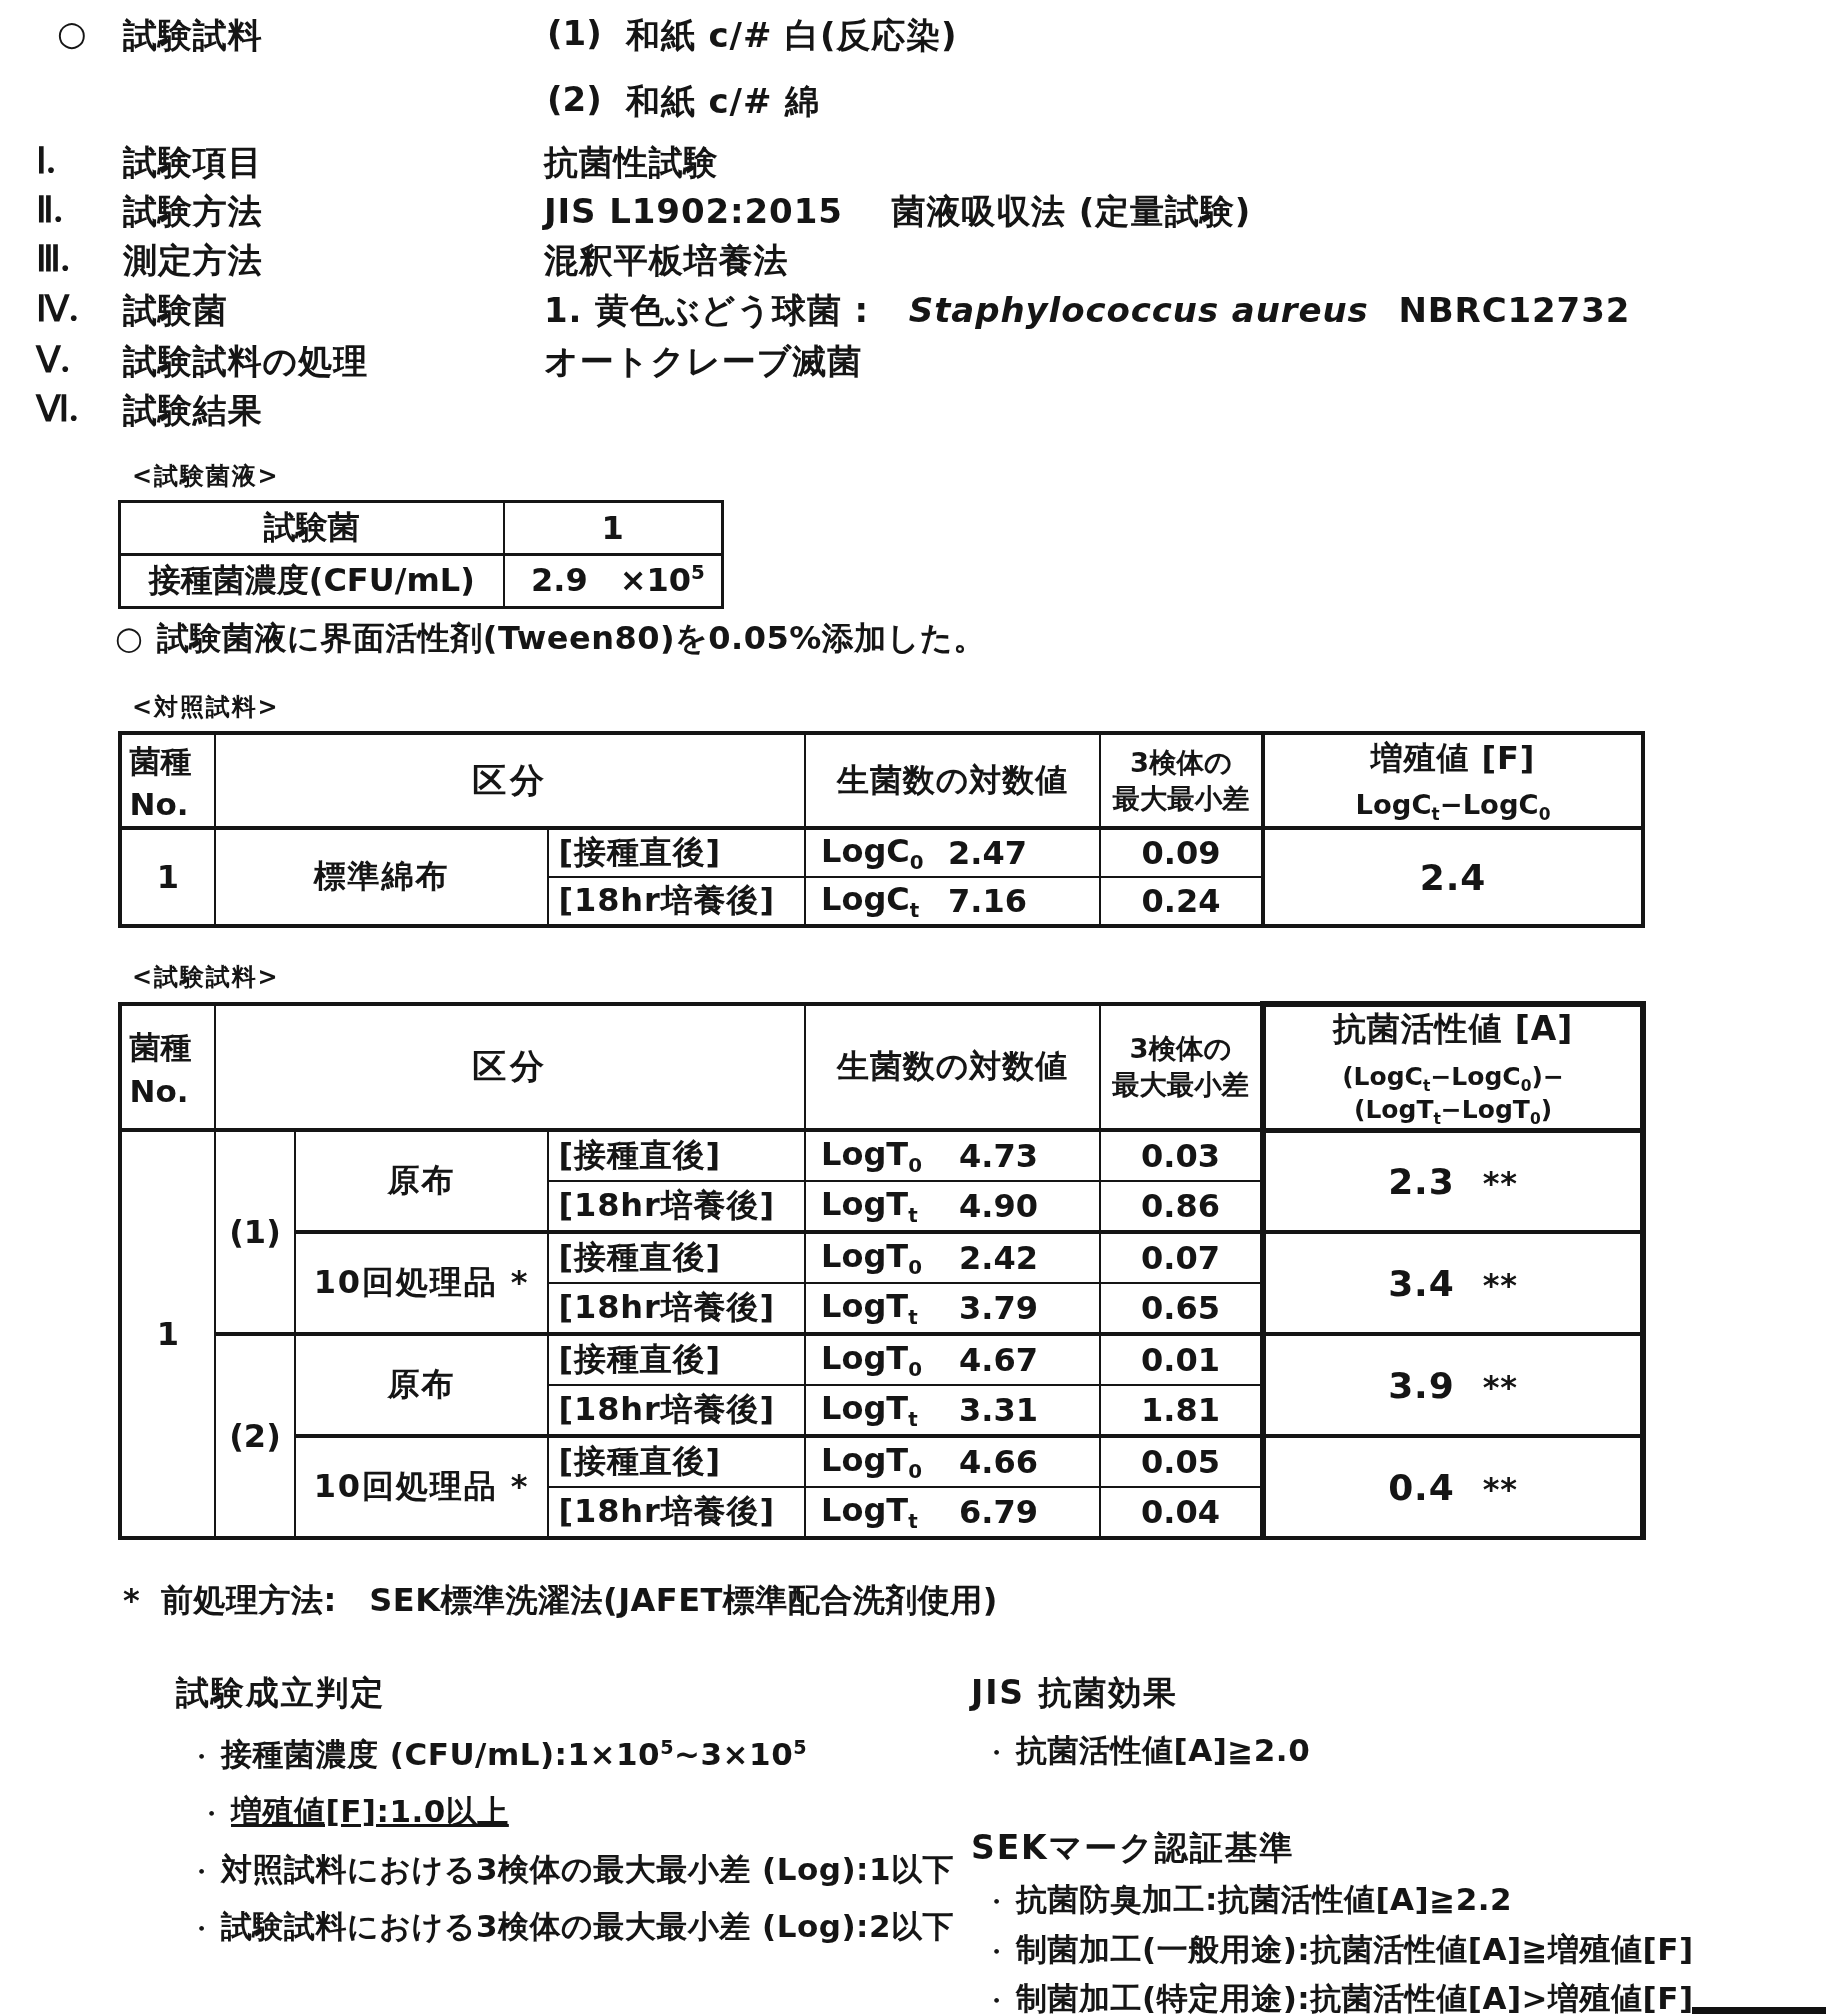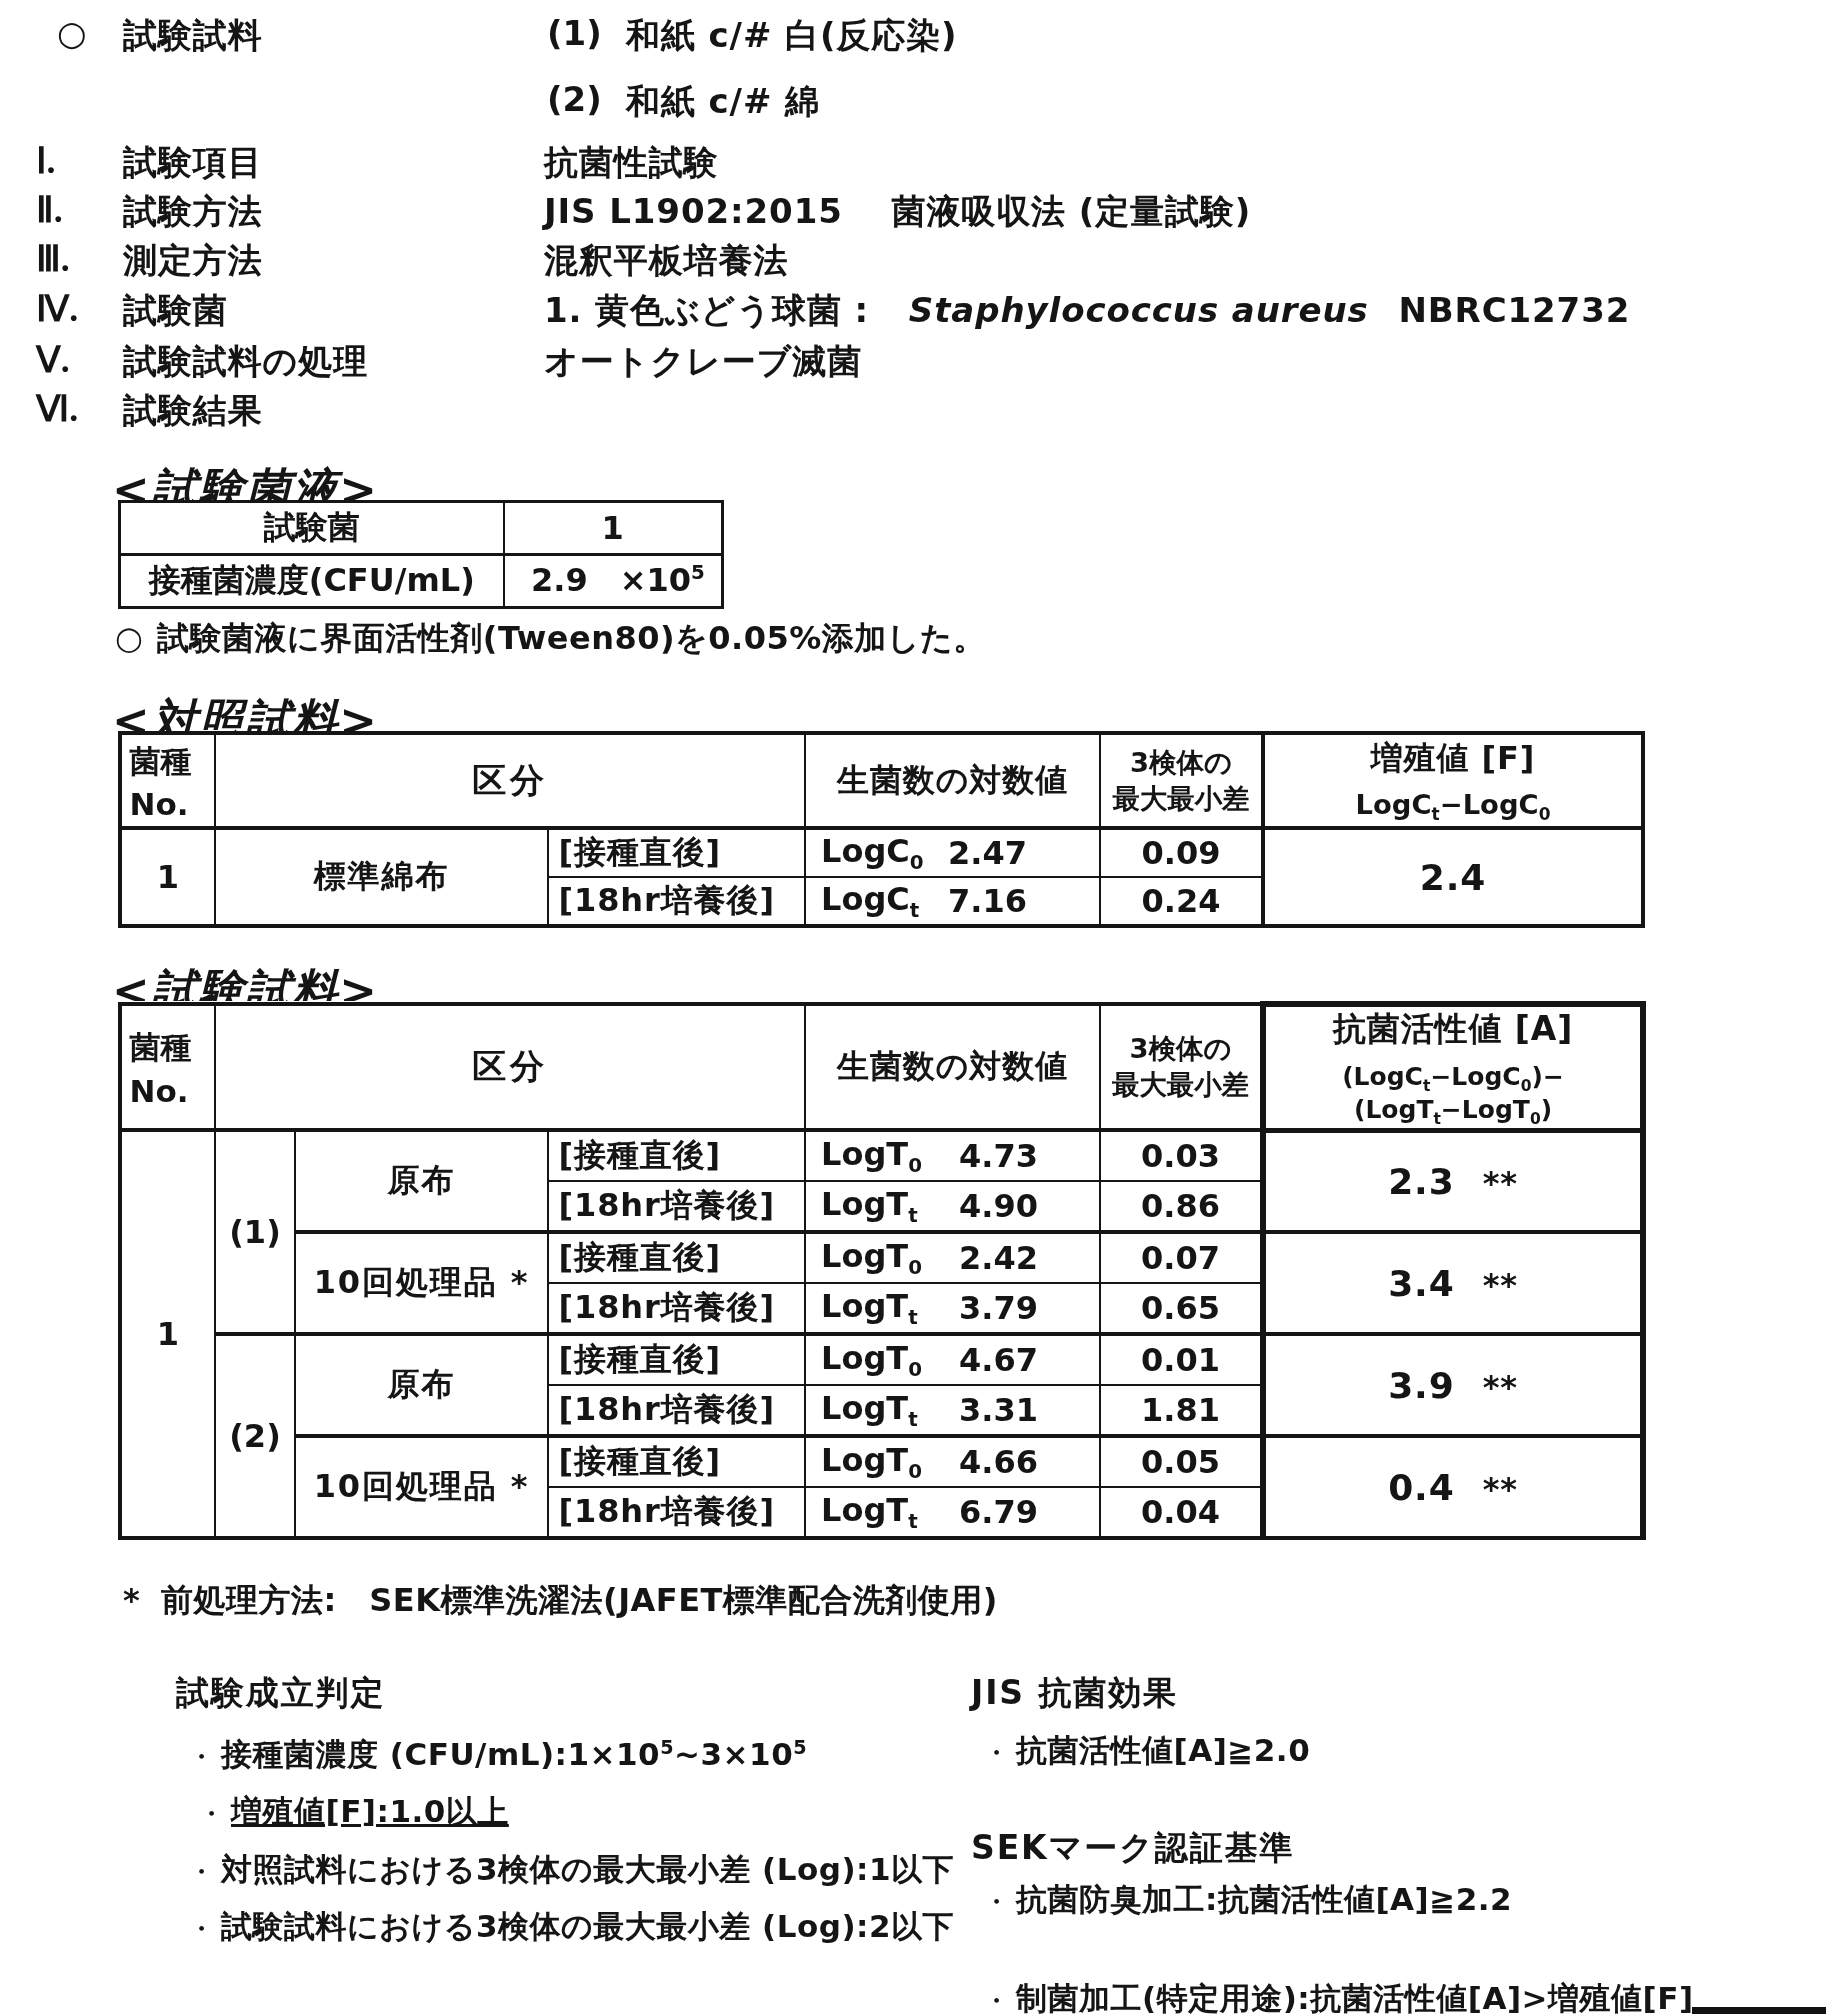--- a/index.html
+++ b/index.html
@@ -8,21 +8,21 @@
   .page { position:relative; width:1826px; height:2015px; background:#fff; overflow:hidden; }
 
   .abs { position:absolute; }
   .row-line { position:absolute; left:0; width:100%; height:45px; }
   .mnum { position:absolute; left:36px; font-family:"Liberation Serif", serif; font-weight:700; font-size:36px; }
   .mlabel { position:absolute; left:123px; font-weight:700; font-size:34px; letter-spacing:0.9px; }
   .mval { position:absolute; left:544px; font-weight:700; font-size:34px; letter-spacing:0.9px; white-space:nowrap; }
   .sample-no { position:absolute; left:547px; font-weight:700; font-size:34px; }
   .sample-text { position:absolute; left:626px; font-weight:700; font-size:34px; letter-spacing:0.9px; white-space:nowrap; }
   .circle-bullet { position:absolute; left:57px; font-size:34px; font-weight:700; }
-  .section-title { position:absolute; left:112px; font-weight:700; font-size:45px; letter-spacing:1.9px;font-style:italic; }
+  .section-title { position:absolute; left:132px; font-weight:700; font-size:24px; letter-spacing:1.9px; }
 
   .italic { font-style:italic; }
   sub { font-size:0.62em; } sup { font-size:0.62em; }
 
   table { border-collapse:collapse; table-layout:fixed; background:#fff; }
   td, th { border:2.8px solid #151515; font-weight:700; color:#151515; vertical-align:middle; text-align:center; padding:0; }
 
   
   .t-inoc { border:3.8px solid #151515; }
   .t-inoc td { font-size:32px; height:53px; }
@@ -347,19 +347,22 @@
   </div>
 
   <div class="crit-title" style="top:1671px; left:971px;">JIS 抗菌効果</div>
   <div class="crit-item" style="top:1730px; left:984px;">
     <span class="dot">・</span><span>抗菌活性値[A]≧2.0</span>
   </div>
   <div class="crit-title" style="top:1826px; left:971px;">SEKマーク認証基準</div>
   <div class="crit-item" style="top:1879px; left:984px;">
     <span class="dot">・</span><span>抗菌防臭加工:抗菌活性値[A]≧2.2</span>
   </div>
+  <div class="crit-item" style="top:1929px; left:984px;">
+    <span class="dot">・</span><span>制菌加工(一般用途):抗菌活性値[A]≧増殖値[F]</span>
+  </div>
   <div class="crit-item" style="top:1978px; left:984px;">
     <span class="dot">・</span><span>制菌加工(特定用途):抗菌活性値[A]&gt;増殖値[F]</span>
   </div>
 
   <div class="corner-mark" style="left:1692px; top:2007px; width:134px; height:7.6px;"></div>
 </div>
 
 
 </body></html>

